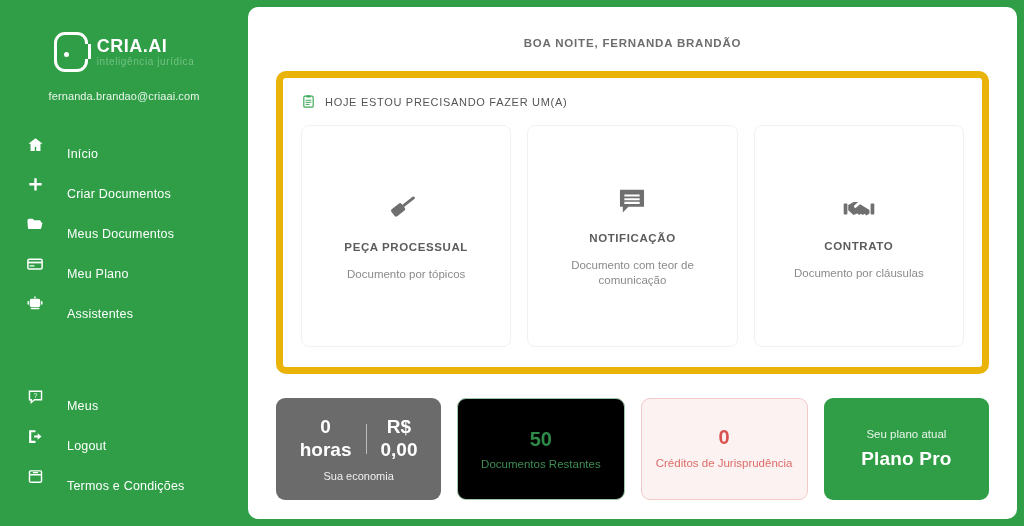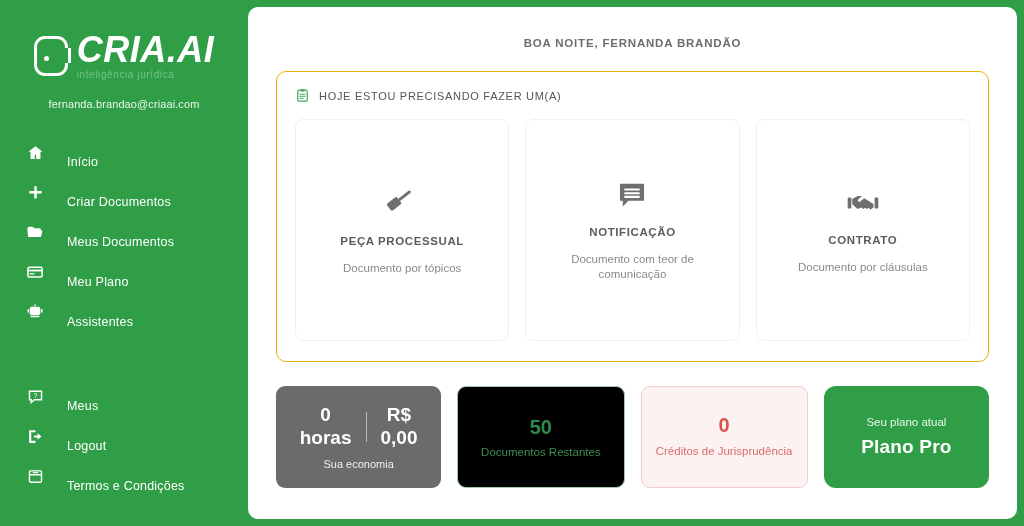--- a/index.html
+++ b/index.html
@@ -57,26 +57,25 @@
     position: absolute;
     right: -3.5px;
     top: 9px;
     width: 4px;
     height: 15px;
     background: #2f9e46;
     box-shadow: 3px 0 0 0 #ffffff;
   }
   .brand-text { display: flex; flex-direction: column; }
   .brand-title {
-    font-size: 36px;
+    font-size: 18px;
     font-weight: bold;
     letter-spacing: 0.5px;
     line-height: 1;
     color: #ffffff;
-    font-style: italic;
   }
   .brand-sub {
     font-size: 10px;
     letter-spacing: 0.6px;
     color: #72c285;
     margin-top: 2px;
     line-height: 1;
   }
 
   .user-email {
@@ -128,21 +127,21 @@
     text-align: center;
     font-size: 11.5px;
     font-weight: bold;
     color: #6d6d6d;
     letter-spacing: 0.8px;
     padding-top: 30px;
   }
 
   .content-panel {
     margin: 22px 28px 0 28px;
-    border: 1px solid #eab308;
+    border: 7px solid #eab308;
     border-radius: 10px;
     padding: 16px 18px 20px 18px;
   }
 
   .section-head {
     display: flex;
     align-items: center;
     gap: 9px;
     margin-bottom: 16px;
   }
@@ -253,21 +252,21 @@
     color: #d9534f;
   }
   .stat-cap-red {
     font-size: 11.5px;
     color: #dc6c68;
     margin-top: 7px;
     text-align: center;
     line-height: 1.35;
   }
 
-  .stat-plan { background: #2f9e46; color: #ffffff; border-radius: 12px; }
+  .stat-plan { background: #2f9e46; color: #ffffff; }
   .plan-cap { font-size: 11.5px; color: #eaf6ec; }
   .plan-name {
     font-size: 19px;
     font-weight: bold;
     margin-top: 8px;
     letter-spacing: 0.2px;
   }
 </style>
 </head>
 <body>

